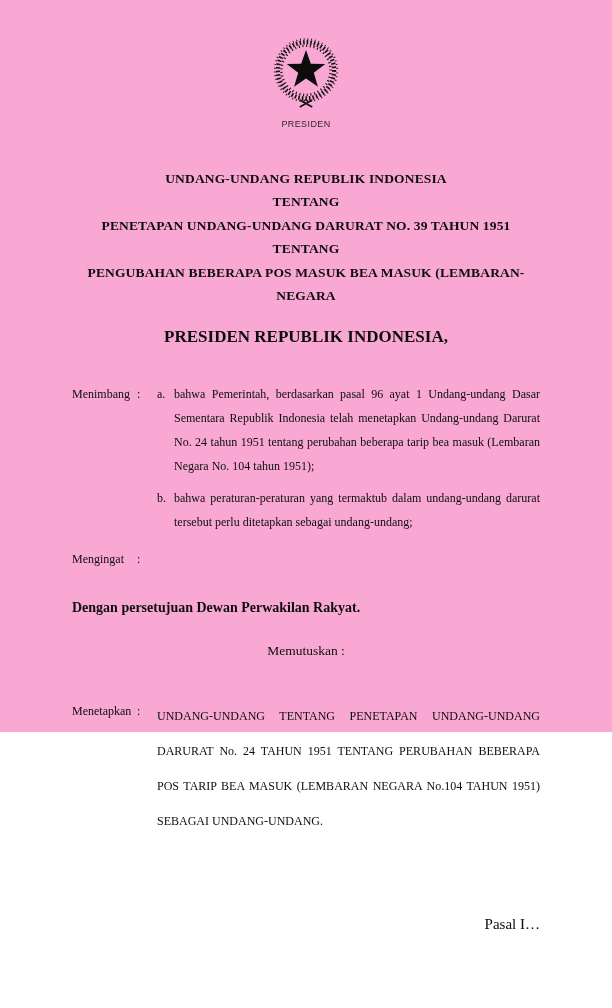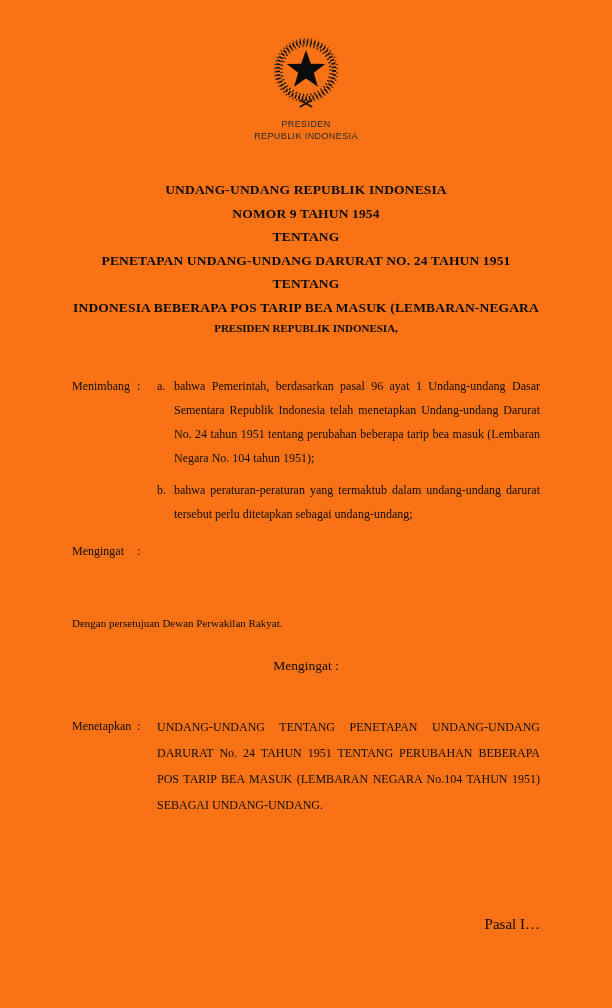--- a/index.html
+++ b/index.html
@@ -10,22 +10,22 @@
   body {
     width: 612px;
     height: 1008px;
     position: relative;
     font-family: "Liberation Serif", serif;
     color: #0d0d0d;
     overflow: hidden;
   }
   .page {
     width: 612px;
-    height: 1008px;
-    background: #f97316;
+    height: 732px;
+    background: #f9a8d4;
     box-sizing: border-box;
     padding: 0 72px;
   }
 
   
   .letterhead {
     padding-top: 34px;
     text-align: center;
   }
   .emblem {
@@ -45,23 +45,24 @@
   .title-block {
     margin-top: 36px;
     text-align: center;
     font-weight: bold;
     font-size: 13.5px;
     line-height: 23.6px;
     letter-spacing: 0.15px;
   }
 
   .salutation {
+    margin-top: 20px;
     text-align: center;
     font-weight: bold;
-    font-size: 11px;
+    font-size: 17px;
     line-height: 17px;
   }
 
   
   .body-text {
     font-size: 12px;
     line-height: 24px;
     font-family: Liberation Serif, serif;
   }
   .clause {
@@ -76,31 +77,32 @@
   .clause-colon { text-align: left; }
   .clause-item {
     display: grid;
     grid-template-columns: 17px 1fr;
     align-items: start;
   }
   .clause-item + .clause-item { margin-top: 8px; }
   .just { text-align: justify; text-justify: inter-word; }
 
   .agreement-line {
-    margin-top: 48px;
-    font-size: 11px;
+    margin-top: 25px;
+    font-size: 14px;
     line-height: 24px;
+    font-weight: bold;
   }
   .decision-heading {
     margin-top: 19px;
     text-align: center;
     font-size: 13.5px;
     line-height: 24px;
   }
-  .enact-text { line-height: 26px; }
+  .enact-text { line-height: 35px; }
 
   .continuation {
     position: absolute;
     right: 72px;
     top: 916px;
     font-size: 15px;
     line-height: 17px;
     text-align: right;
   }
 </style>
@@ -113,30 +115,28 @@
     <svg class="emblem" width="78" height="82" viewBox="0 0 100 104" aria-hidden="true">
       <circle cx="50" cy="46" r="36" fill="none" stroke="#161616" stroke-width="5.5" stroke-dasharray="2.1 2.5"></circle>
       <circle cx="50" cy="46" r="31.5" fill="none" stroke="#161616" stroke-width="3.2" stroke-dasharray="1.4 3.4" stroke-dashoffset="1.2"></circle>
       <circle cx="50" cy="46" r="40" fill="none" stroke="#161616" stroke-width="2.4" stroke-dasharray="1.2 3.6" stroke-dashoffset="2"></circle>
       <polygon fill="#0c0c0c" points="50,20 56.2,37.5 74.7,38 60,49.2 65.3,67 50,56.5 34.7,67 40,49.2 25.3,38 43.8,37.5"></polygon>
       <path d="M42,84 L58,93 M58,84 L42,93" fill="none" stroke="#161616" stroke-width="2.2"></path>
       <path d="M47,86 q3,-4 6,0" fill="none" stroke="#161616" stroke-width="1.6"></path>
     </svg>
     <div class="agency">
       <div>PRESIDEN</div>
-      <div>REPUBLIK INDONESIA</div>
     </div>
   </div>
 
   <div class="title-block">
     <div>UNDANG-UNDANG REPUBLIK INDONESIA</div>
-    <div>NOMOR 9 TAHUN 1954</div>
     <div>TENTANG</div>
-    <div>PENETAPAN UNDANG-UNDANG DARURAT NO. 24 TAHUN 1951 TENTANG</div>
-    <div>INDONESIA BEBERAPA POS TARIP BEA MASUK (LEMBARAN-NEGARA</div>
+    <div>PENETAPAN UNDANG-UNDANG DARURAT NO. 39 TAHUN 1951 TENTANG</div>
+    <div>PENGUBAHAN BEBERAPA POS MASUK BEA MASUK (LEMBARAN-NEGARA</div>
   </div>
 
   <div class="salutation">PRESIDEN REPUBLIK INDONESIA,</div>
 
   <div class="body-text clause clause-menimbang">
     <div class="clause-label">Menimbang</div>
     <div class="clause-colon">:</div>
     <div>
       <div class="clause-item">
         <span>a.</span>
@@ -149,21 +149,21 @@
     </div>
   </div>
 
   <div class="body-text clause clause-mengingat">
     <div class="clause-label">Mengingat</div>
     <div class="clause-colon">:</div>
   </div>
 
   <div class="agreement-line">Dengan persetujuan Dewan Perwakilan Rakyat.</div>
 
-  <div class="decision-heading">Mengingat :</div>
+  <div class="decision-heading">Memutuskan :</div>
 
   <div class="body-text clause clause-menetapkan">
     <div class="clause-label">Menetapkan</div>
     <div class="clause-colon">:</div>
     <div class="just enact-text">UNDANG-UNDANG TENTANG PENETAPAN UNDANG-UNDANG DARURAT No. 24 TAHUN 1951 TENTANG PERUBAHAN BEBERAPA POS TARIP BEA MASUK (LEMBARAN NEGARA No.104 TAHUN 1951) SEBAGAI UNDANG-UNDANG.</div>
   </div>
 
 </div>
 
 <div class="continuation">Pasal I…</div>

